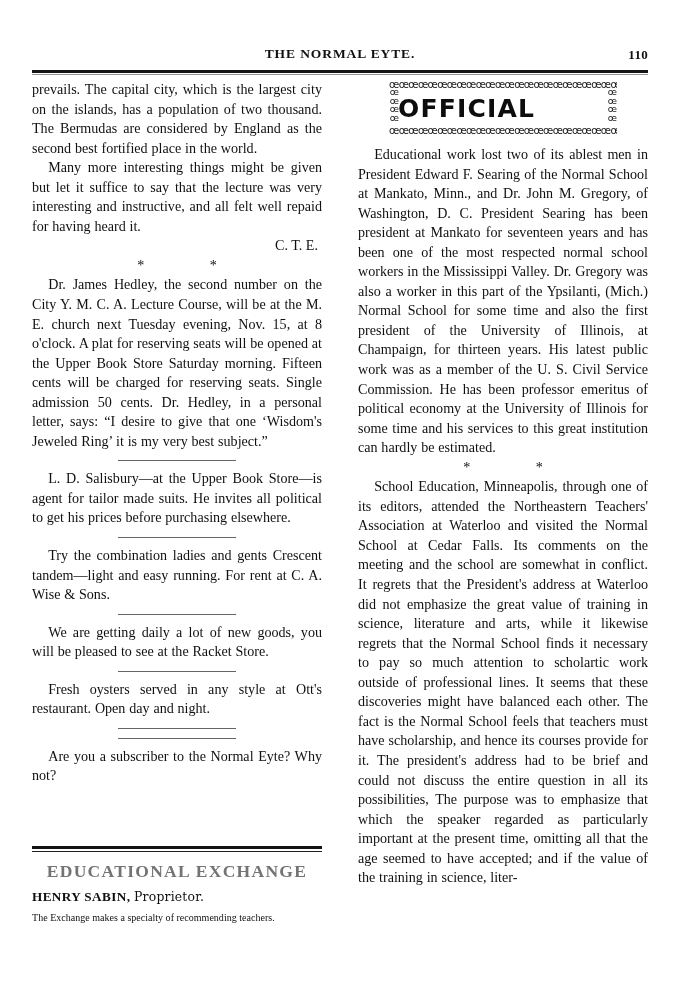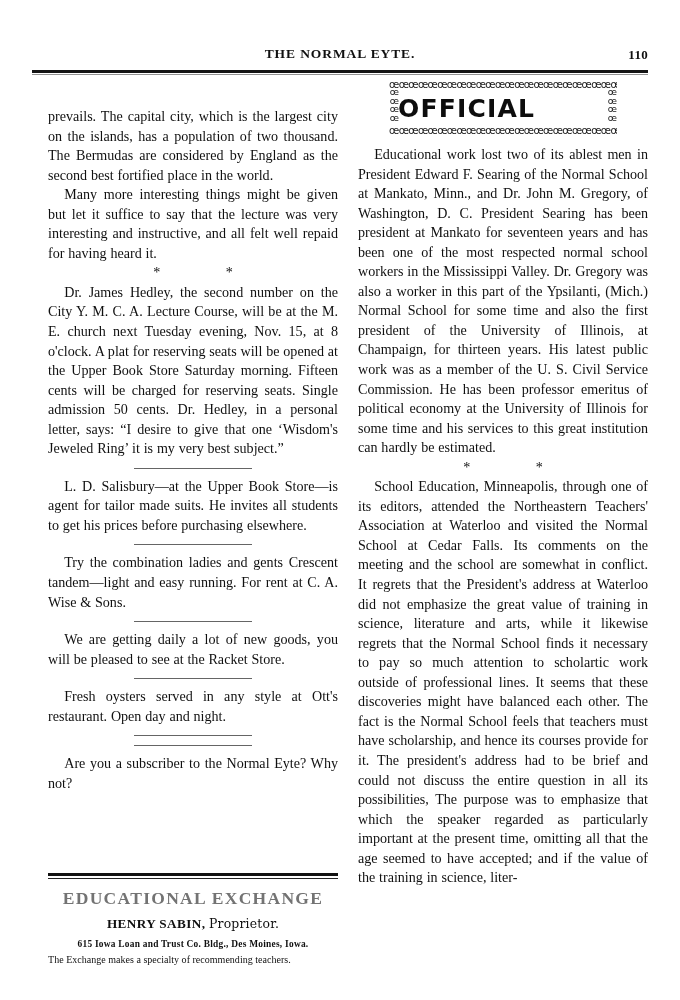--- a/index.html
+++ b/index.html
@@ -78,21 +78,21 @@
     left: 32px;
     top: 80px;
     width: 616px;
     height: 900px;
   }
   .col {
     position: absolute;
     top: 0;
     width: 290px;
   }
-  .col-left  { left: 16px; margin-top: 27px; }
+  .col-left  { left: 0; }
   .col-right { left: 326px; }
 
   
   p.body {
     margin: 0 0 0 0;
     font-size: 14.1px;
     line-height: 19.55px;
     text-align: justify;
     text-justify: inter-word;
     text-indent: 1.15em;
@@ -193,21 +193,20 @@
   .ad-title {
     text-align: center;
     font-family: "Liberation Serif", serif;
     font-weight: bold;
     font-size: 17.5px;
     letter-spacing: 1.3px;
     margin: 0 0 7px 0;
     color: #737373;
   }
   .ad-sub {
-    text-align: center;
     font-size: 13.2px;
     letter-spacing: 0.4px;
     margin: 0 0 7px 0;
     font-weight: bold;
     font-family: "Liberation Serif", serif;
   }
   .ad-sub .prop {
     font-weight: normal;
     font-style: normal;
     font-size: 12.4px;
@@ -245,27 +244,28 @@
   <div class="head-rule"></div>
 
   <div class="columns">
 
     <div class="col col-left">
 
       <p class="body noindent">prevails.   The capital city, which is the largest city on the islands, has a population of two thousand.   The Bermudas are considered by England as the second best fortified place in the world.</p>
 
       <p class="body">Many more interesting things might be given but let it suffice to say that the lecture was very interesting and instructive, and all felt well repaid for having heard it.</p>
 
+      <p class="sig">C. T. E.</p>
 
       <p class="stars">*  *</p>
 
       <p class="body">Dr. James Hedley, the second number on the City Y. M. C. A. Lecture Course, will be at the M. E. church next Tuesday evening, Nov. 15, at 8 o'clock.   A plat for reserving seats will be opened at the Upper Book Store Saturday morning.   Fifteen cents will be charged for reserving seats. Single admission 50 cents.   Dr. Hedley, in a personal letter, says:  “I desire to give that one ‘Wisdom's Jeweled Ring’ it is my very best subject.”</p>
 
       <div class="sep"></div>
-      <p class="body">L.  D.  Salisbury—at  the  Upper Book Store—is agent for tailor made suits.   He invites all students to get his prices before purchasing elsewhere.</p>
+      <p class="body">L.  D.  Salisbury—at  the  Upper Book Store—is agent for tailor made suits.   He invites all political to get his prices before purchasing elsewhere.</p>
 
       <div class="sep"></div>
       <p class="body">Try  the  combination ladies  and  gents Crescent tandem—light and easy running. For rent at C. A. Wise &amp; Sons.</p>
 
       <div class="sep"></div>
       <p class="body">We are getting daily a lot of  new  goods, you will be pleased  to  see  at  the  Racket Store.</p>
 
       <div class="sep"></div>
       <p class="body">Fresh oysters served in any style at Ott's restaurant.   Open day and night.</p>
 
@@ -278,21 +278,20 @@
         <div class="ad-rule-top"></div>
         <div class="ad-rule-thin"></div>
 
         <div class="ad-title">EDUCATIONAL EXCHANGE</div>
 
         <div class="ad-sub">
           <span>HENRY SABIN,</span>
           <span class="prop">Proprietor.</span>
         </div>
 
-        <div class="ad-addr">615 Iowa Loan and Trust Co. Bldg.,  Des Moines, Iowa.</div>
 
         <div class="ad-fine">
           <span>The Exchange makes a specialty of recommending teachers.</span>
         </div>
       </div>
 
     </div>
 
     <div class="col col-right">
 

